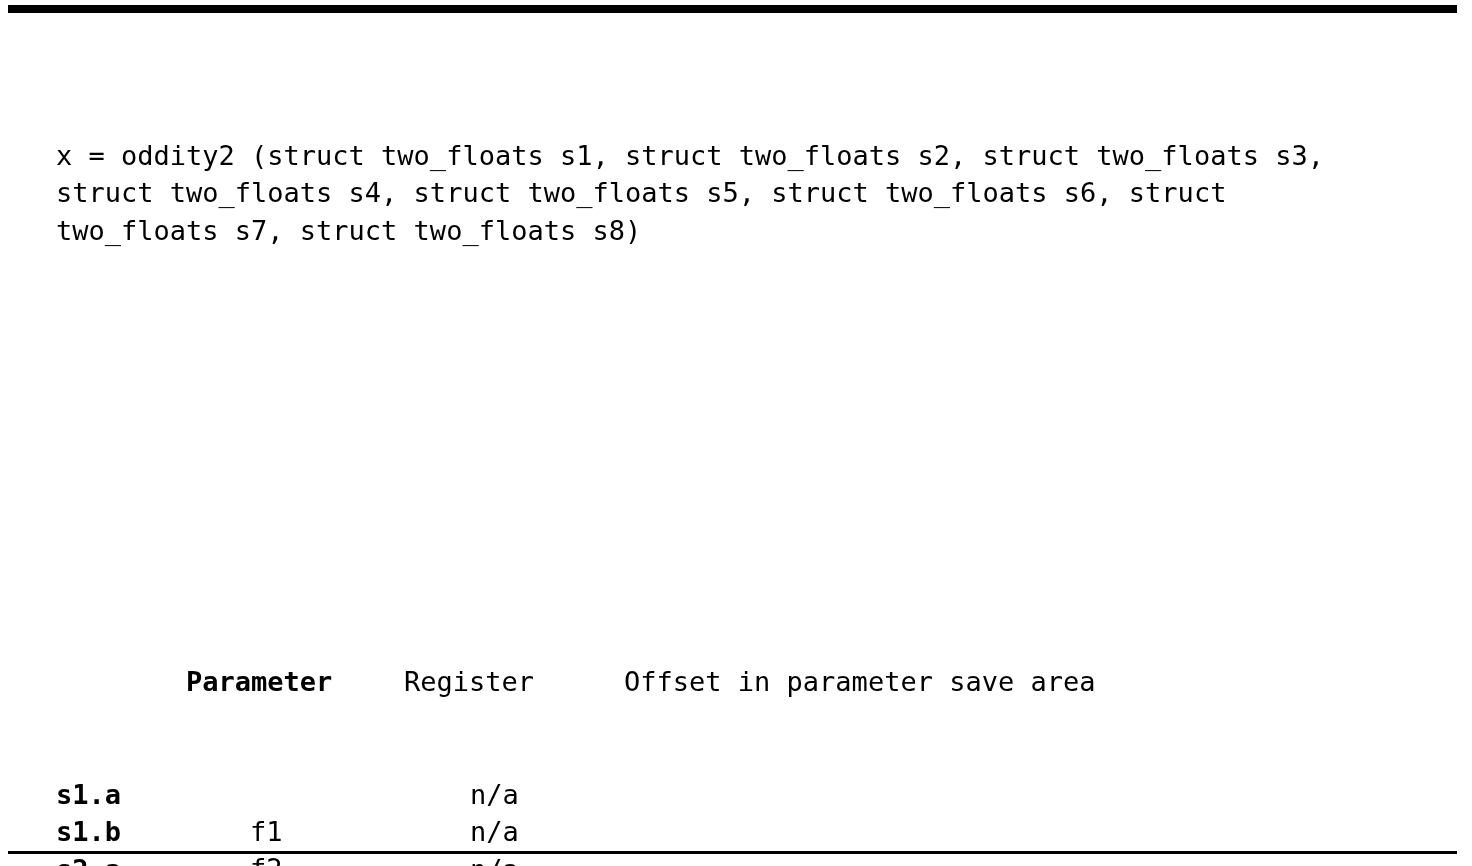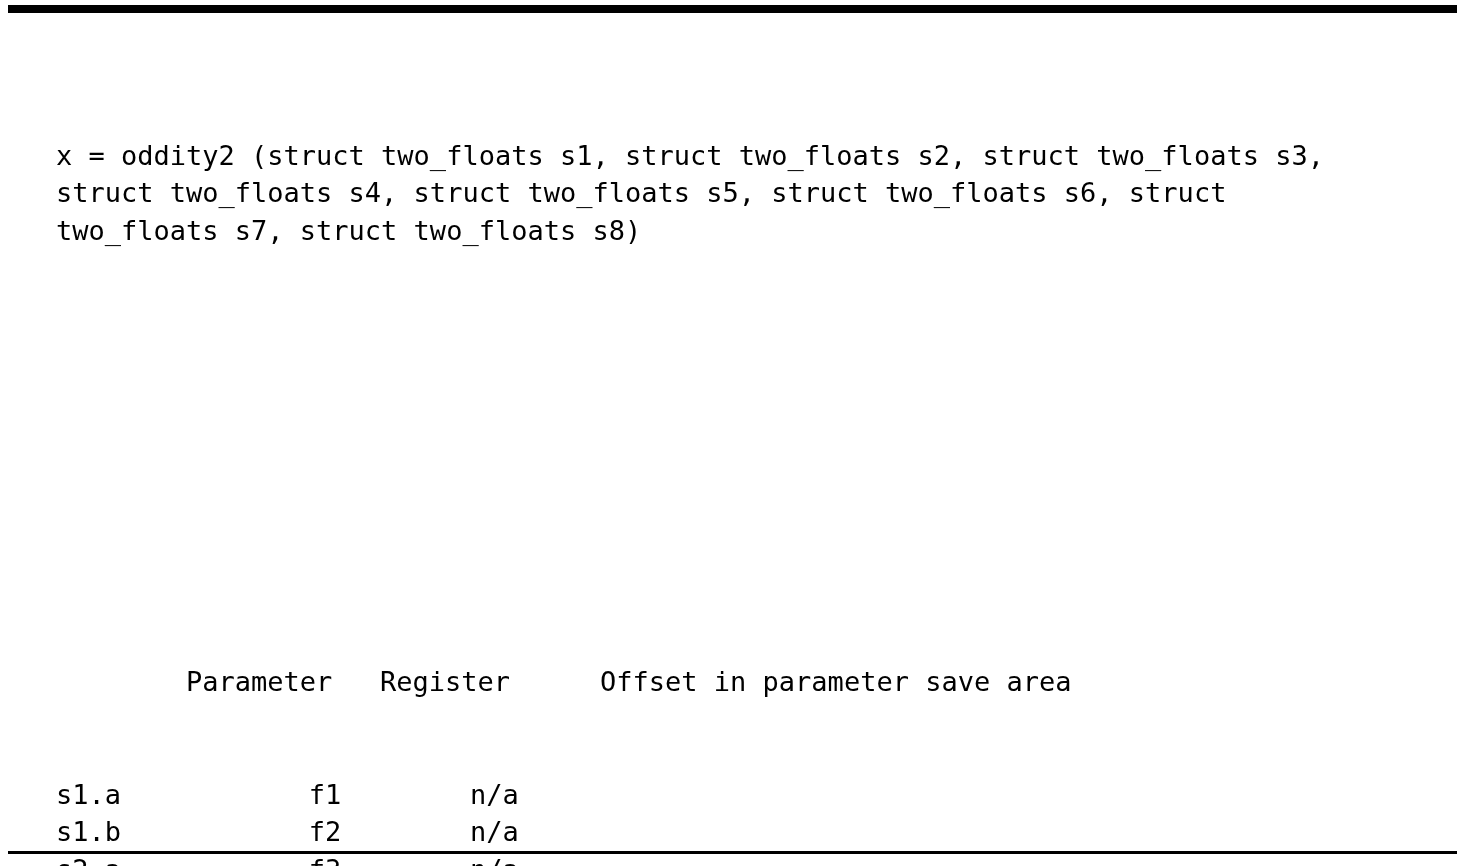--- a/index.html
+++ b/index.html
@@ -75,29 +75,32 @@
     display: inline-block;
     vertical-align: top;
     height: 37.6px;
     line-height: 37.6px;
     white-space: pre;
   }
   
   .col-param {
     width: 194px;
     text-align: left;
+    font-weight: bold;
   }
   
   .col-reg {
     width: 150px;
-    text-align: center;
+    text-align: left;
+    margin-top: 37px;
   }
   .col-reg-head {
     width: 150px;
     text-align: left;
+    margin-left: 24px;
   }
   
   .col-gap {
     width: 70px;
   }
   
   .col-offset {
     text-align: right;
   }
 </style>

